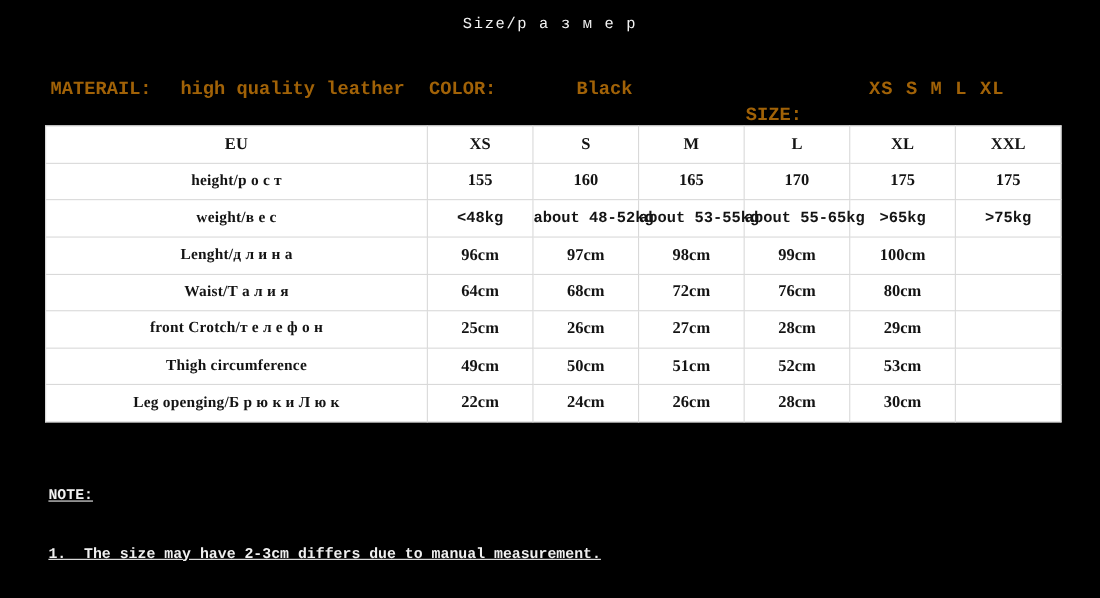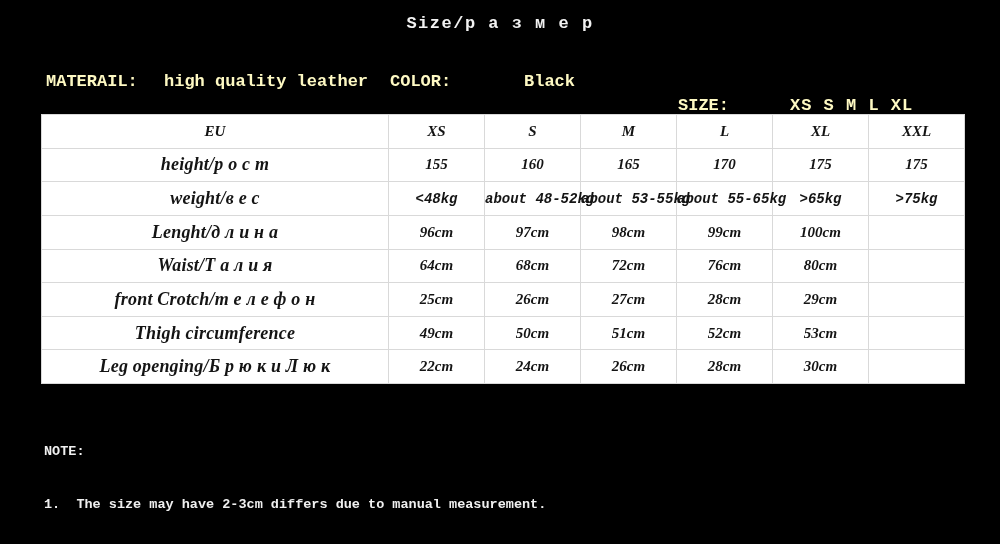--- a/index.html
+++ b/index.html
@@ -26,58 +26,57 @@
   }
 
   
   .title {
     position: absolute;
     left: 0;
     top: 14px;
     width: 1000px;
     text-align: center;
     font-family: "Liberation Mono", "DejaVu Sans Mono", monospace;
-    font-size: 17px;
-    font-weight: bold;
+    font-size: 14px;
+    font-weight: normal;
     letter-spacing: 1.5px;
     color: #f2f2f2;
     white-space: pre;
   }
 
   
   .info-row {
     position: absolute;
     left: 0;
     top: 72px;
     width: 1000px;
     height: 26px;
     font-family: "Liberation Mono", "DejaVu Sans Mono", monospace;
     font-size: 17px;
     font-weight: bold;
-    color: #fef9c3;
+    color: #a16207;
     white-space: pre;
   }
   .info-item { position: absolute; top: 0; }
   .i-material-label { left: 46px; }
   .i-material-value { left: 164px; text-align: center; }
   .i-color-label    { left: 390px; }
   .i-color-value    { left: 524px; }
   .i-size-label     { left: 678px; margin-top: 24px; }
-  .i-size-value     { left: 790px; letter-spacing: 1px; margin-top: 24px; }
+  .i-size-value     { left: 790px; letter-spacing: 1px; }
 
   
   .table-wrap {
     position: absolute;
     left: 41px;
     top: 114px;
     width: 918px;
     height: 270px;
     background: #0c4a6e;
     box-sizing: border-box;
-    font-style: italic;
   }
   table.size-table {
     width: 918px;
     height: 270px;
     border-collapse: collapse;
     table-layout: fixed;
     background: #ffffff;
   }
   table.size-table td {
     border: 1px solid #d9d9d9;
@@ -88,21 +87,21 @@
     font-size: 15px;
     font-weight: bold;
     height: 27px;
     padding: 0;
     overflow: visible;
     white-space: nowrap;
   }
   table.size-table td.label-col {
     width: 346px;
     text-align: center;
-    font-size: 18px;
+    font-size: 14px;
     font-weight: bold;
     letter-spacing: 0.2px;
   }
   table.size-table td.data-col {
     width: 95px;
   }
   table.size-table tr.head-row td {
     font-size: 15px;
     font-weight: bold;
   }
@@ -126,21 +125,21 @@
     left: 44px;
     top: 408px;
     width: 940px;
     font-family: "Liberation Mono", "DejaVu Sans Mono", monospace;
     font-size: 13.5px;
     font-weight: bold;
     color: #f0f0f0;
     line-height: 17.5px;
     white-space: pre;
   }
-  .notes div { white-space: pre; }
+  .notes div { white-space: pre; text-decoration: underline; }
   .note-title { margin-bottom: 0px; }
 </style>
 </head>
 <body>
 
 <div id="page">
 
   <div class="title">Size/р а з м е р</div>
 
   <div class="info-row">

